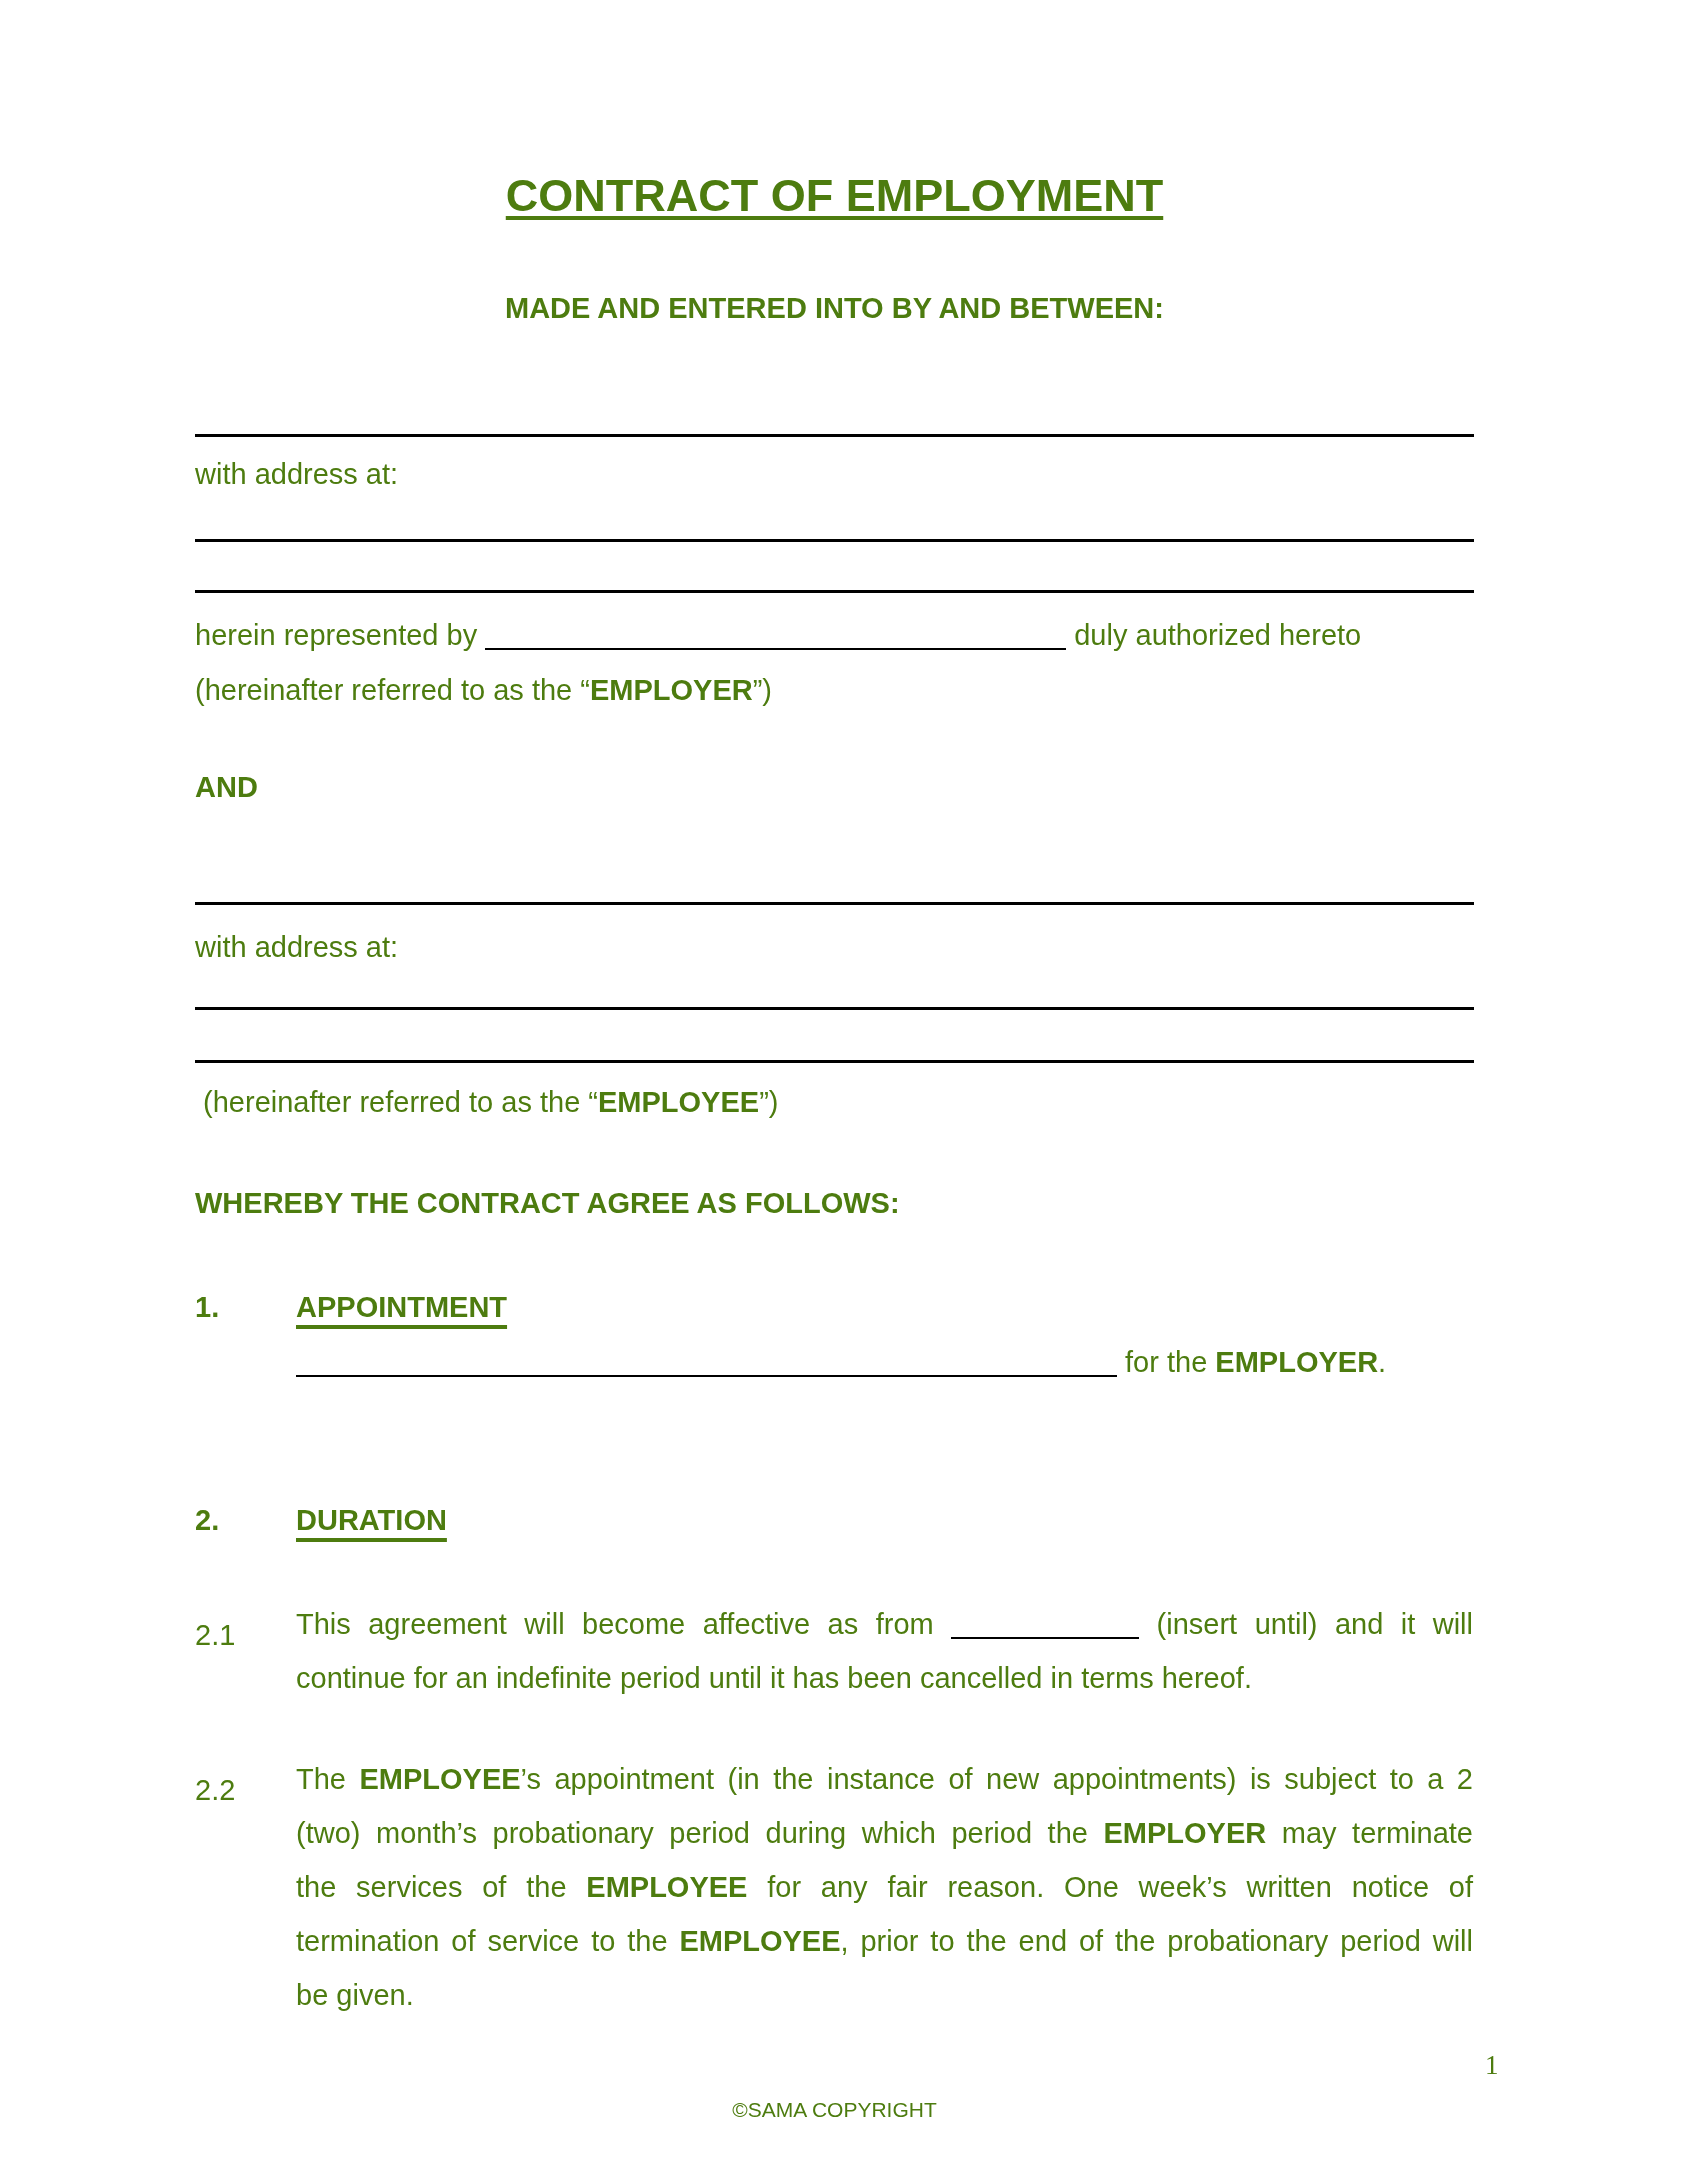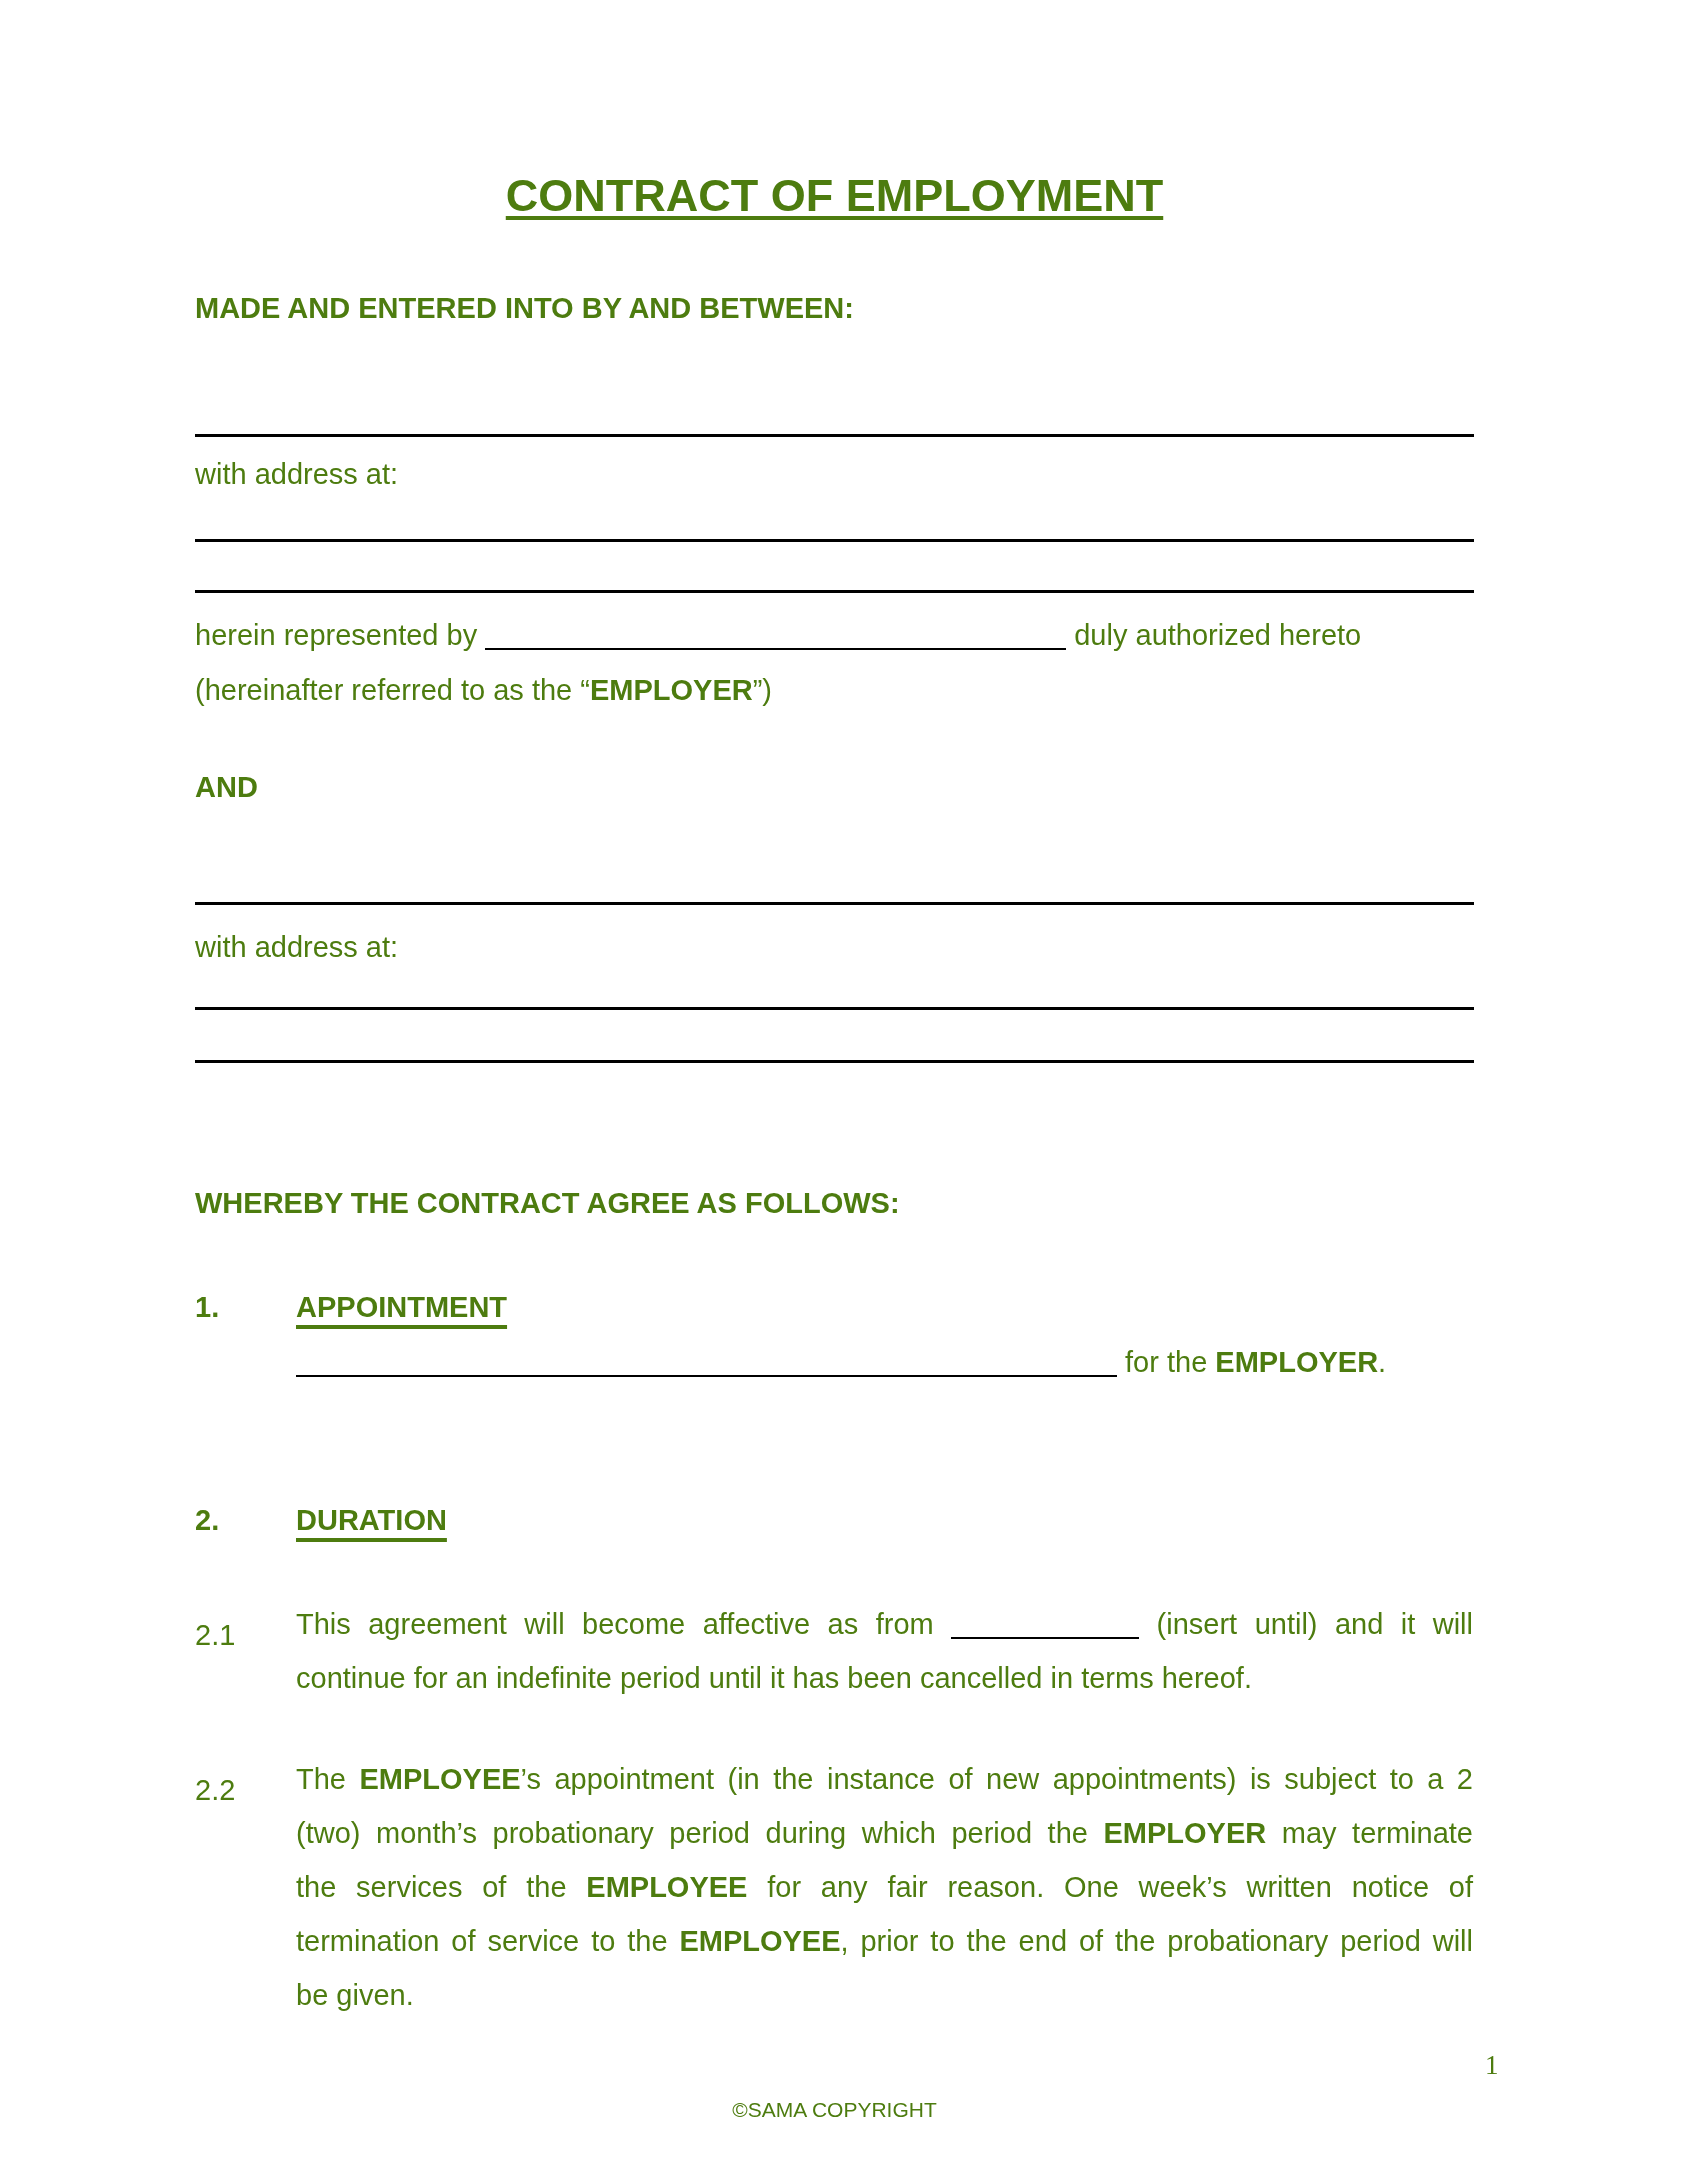--- a/index.html
+++ b/index.html
@@ -1,21 +1,21 @@
 <!DOCTYPE html>
 <html style="font-size:14px"><head>
 <meta charset="utf-8">
 <style>
   html,body{margin:0;padding:0;background:#ffffff;}
   .page{
     position:relative;width:1687px;height:2184px;background:#ffffff;color:#4d7c0f;
     font-family:"Liberation Sans","DejaVu Sans",sans-serif;font-size:29px;overflow:hidden;
   }
   .row{position:absolute;left:195px;width:1279px;line-height:38px;}
-  .center{text-align:left;}
+  .center{text-align:center;}
   .bold{font-weight:bold;}
   b{font-weight:bold;}
   .keep-sp{white-space:pre-wrap;}
   .title-row{position:absolute;left:195px;width:1279px;top:171px;text-align:center;
     font-weight:bold;font-size:45px;line-height:49px;}
   .title-text{text-decoration:underline;text-decoration-thickness:4.4px;text-underline-offset:5.2px;}
   .fill-line{position:absolute;left:195px;width:1279px;height:0;border-top:3.5px solid #000;}
   .blank{display:inline-block;height:5.2px;border-bottom:2.6px solid #000;vertical-align:-5.2px;}
   .w665{width:581px;}
   .w940{width:821px;}
@@ -67,20 +67,23 @@
 
   <div class="fill-line" style="top:902px"></div>
 
   <div class="row" style="top:928px">
     <span>with address at:</span>
   </div>
 
   <div class="fill-line" style="top:1007px"></div>
   <div class="fill-line" style="top:1060px"></div>
 
+  <div class="row" style="top:1083px">
+    <span class="keep-sp"> (hereinafter referred to as the “</span><b>EMPLOYEE</b><span>”)</span>
+  </div>
 
   <div class="row bold" style="top:1184px">
     <span>WHEREBY THE CONTRACT AGREE AS FOLLOWS:</span>
   </div>
 
   <div class="row" style="top:1288px">
     <span class="sec-num">1.</span><span class="sec-title">APPOINTMENT</span>
   </div>
 
   <div class="para" style="top:1335px">

